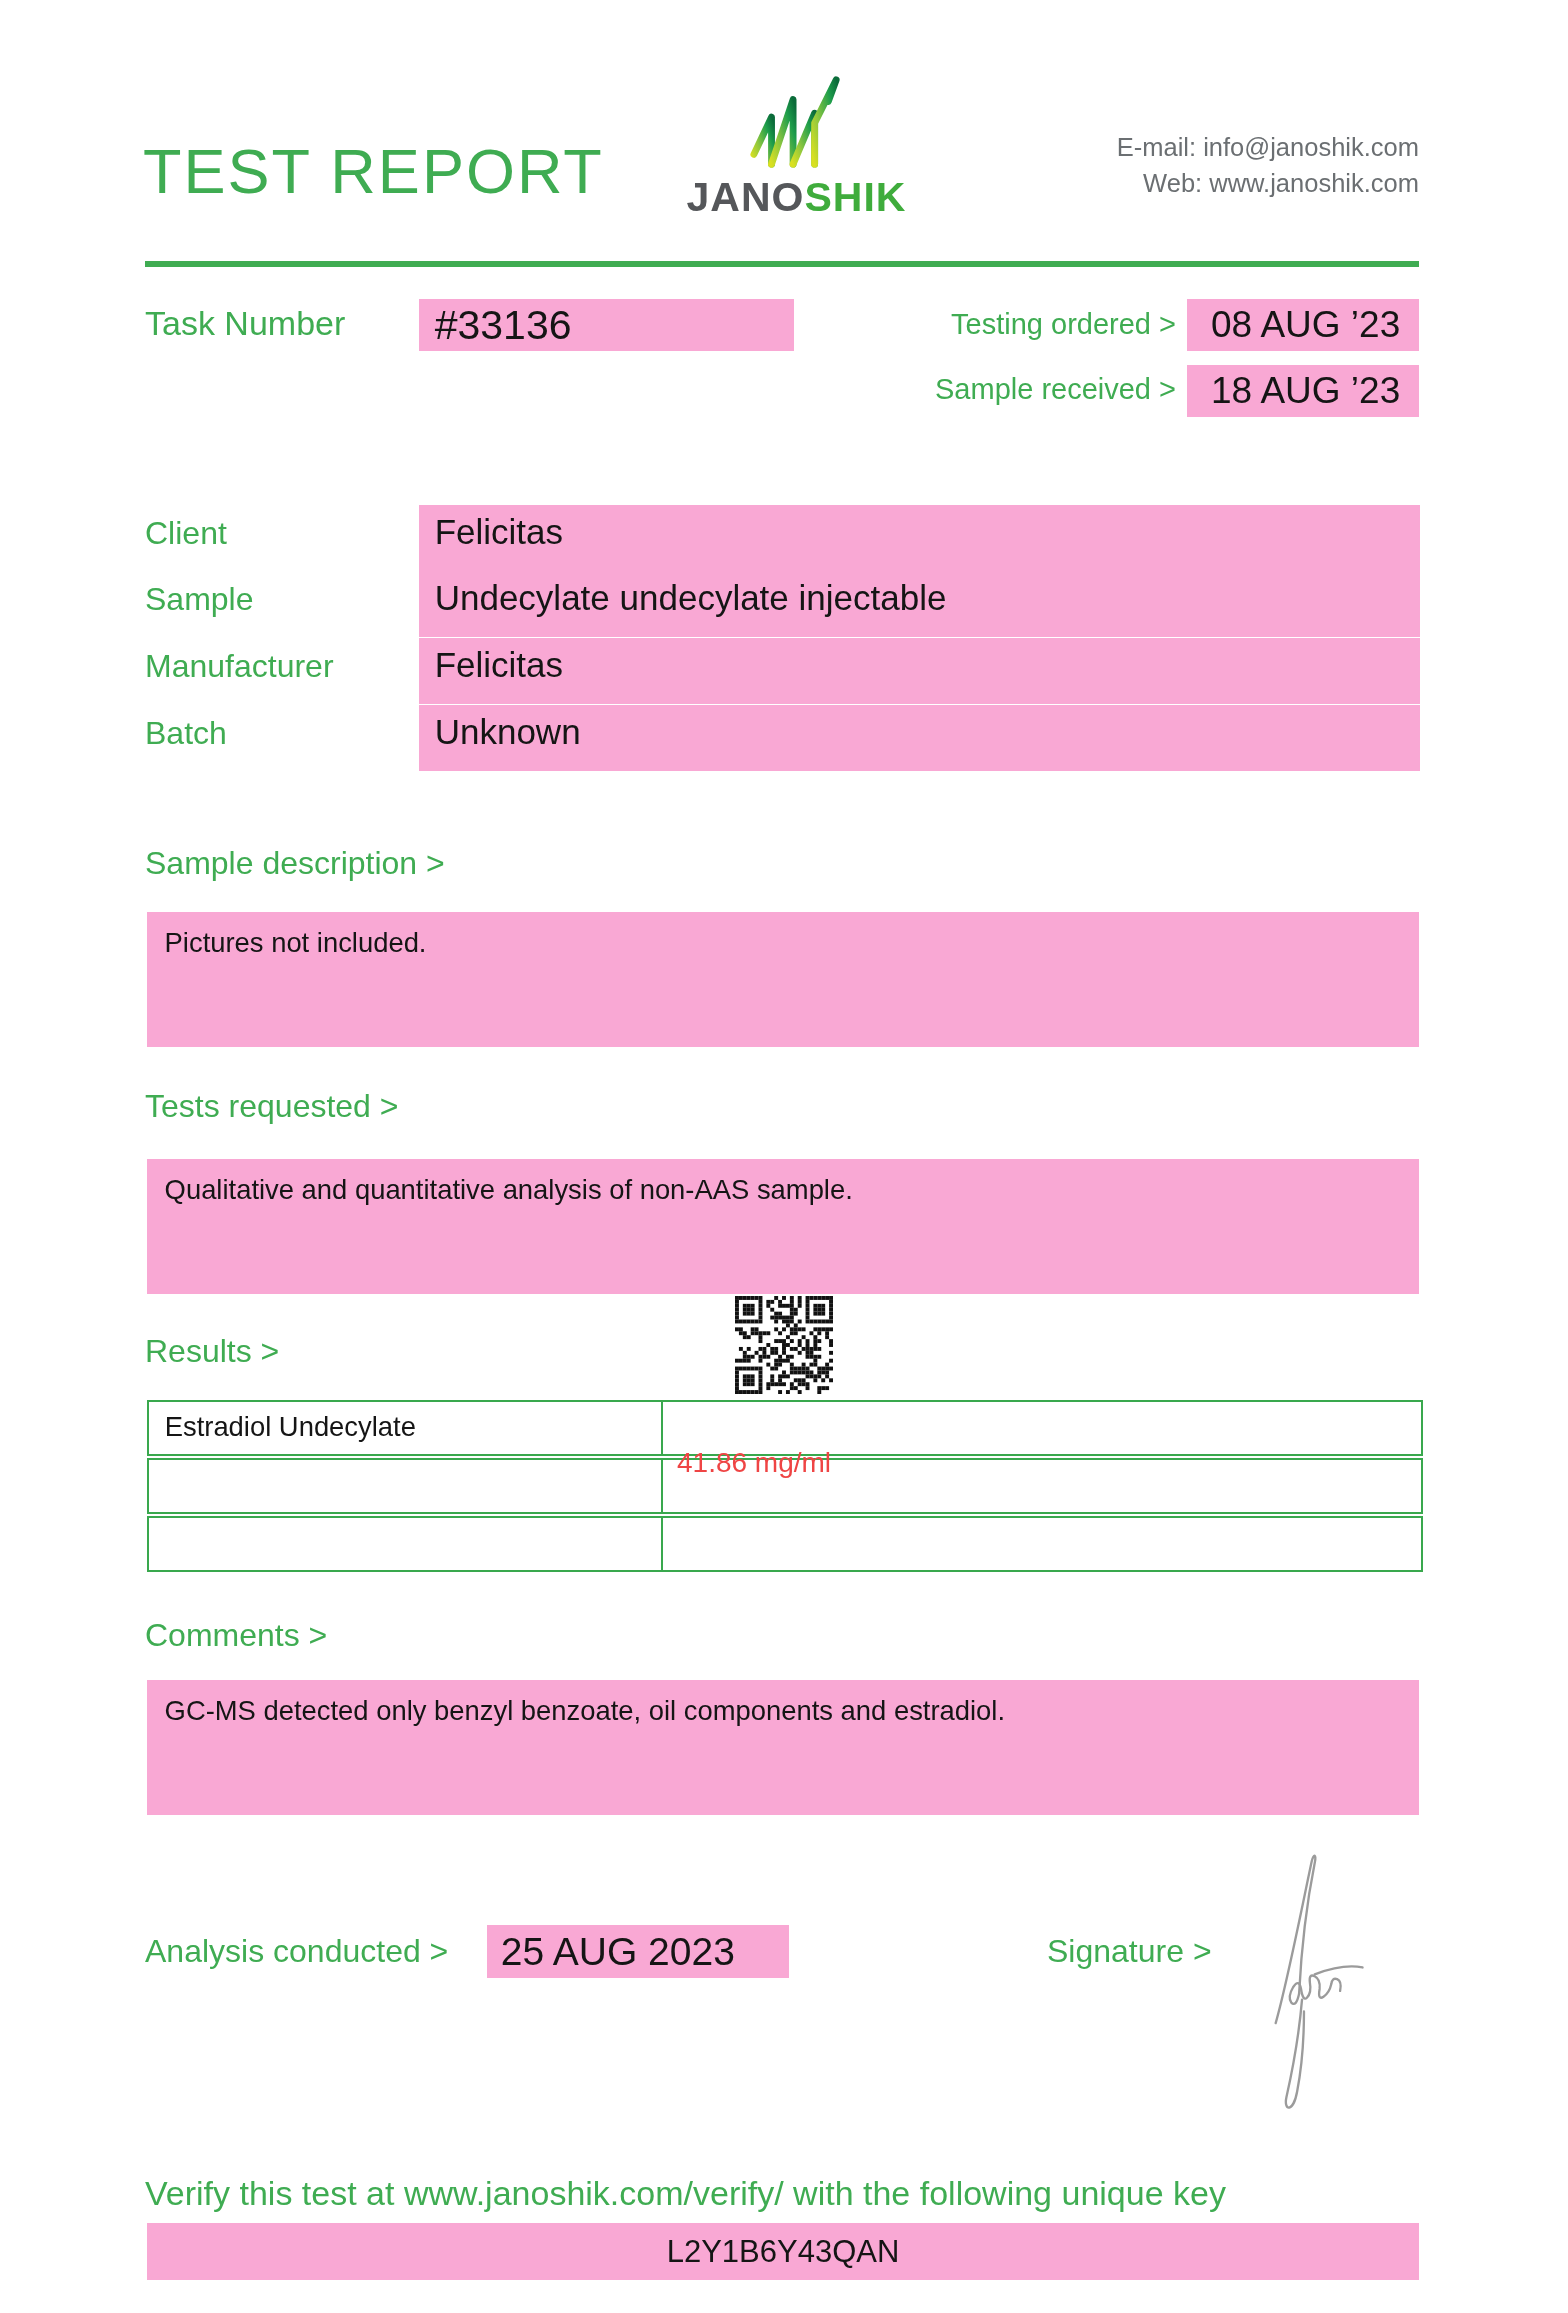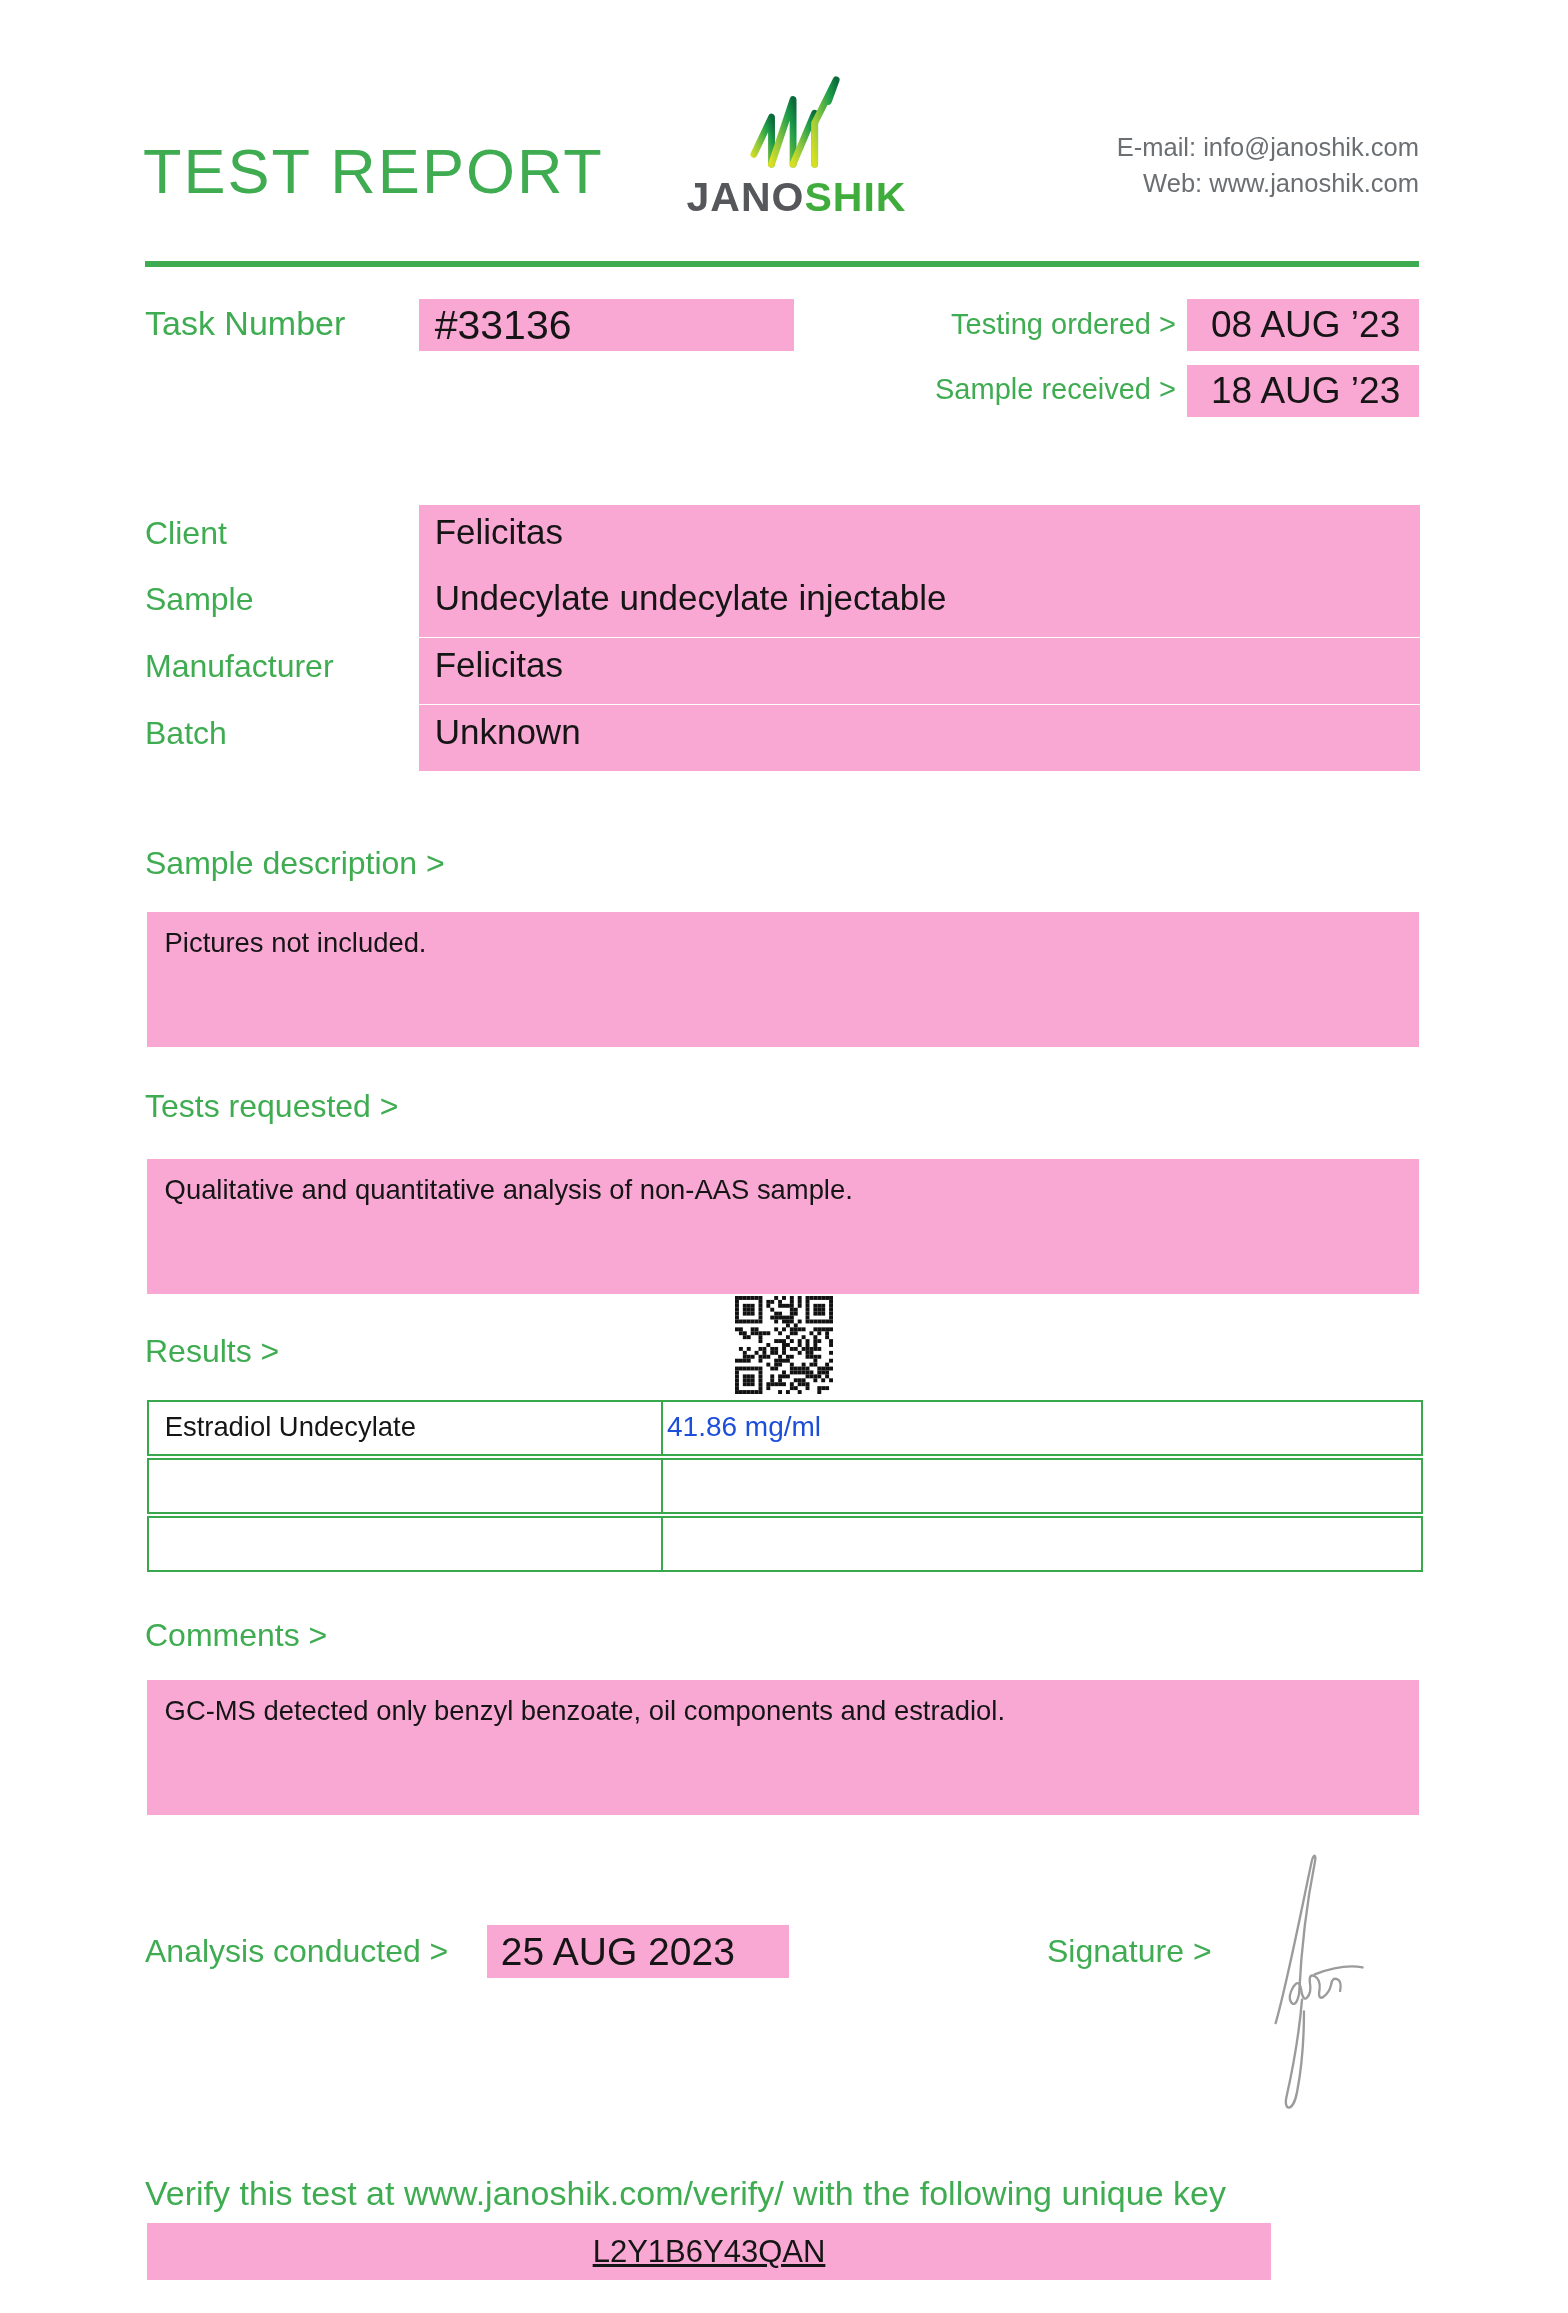--- a/index.html
+++ b/index.html
@@ -36,31 +36,31 @@
   .detail-box { left:419px; width:1001px; height:66px; line-height:53px; padding-left:15.7px; font-size:35px; color:#151515; }
 
   
   .section-heading { left:145px; font-size:32px; }
   .section-box { left:147px; width:1272px; height:135px; padding:14.7px 17.6px; font-size:27.4px; color:#151515; }
 
   
   .rtable { left:147px; top:1400px; width:1276px; }
   .rrow { display:flex; border:2.9px solid #39A84D; height:56px; margin-bottom:2px; background:#ffffff; }
   .rcell-name { width:514px; border-right:2.9px solid #39A84D; padding-left:15.7px; line-height:50px; font-size:27.4px; color:#151515; }
-  .rcell-value { flex:1; padding-left:4px; line-height:50px; font-size:28px; color:#1d4ed8; }
+  .rcell-value { flex:1; padding-left:14px; line-height:50px; font-size:28px; color:#ef4444;margin-top:36px; }
 
   
   .analysis-label { left:145px; top:1933px; font-size:32px; }
   .analysis-box { left:487px; top:1925px; width:302px; height:53px; line-height:53px; padding-left:13.7px; font-size:39px; color:#151515; }
   .sig-label { left:1047px; top:1933px; font-size:32px; }
   .signature { left:1262px; top:1845px; }
 
   
   .verify-text { left:145px; top:2174px; width:1284px; font-size:34px; letter-spacing:0px; }
-  .key-box { left:147px; top:2223px; width:1124px; height:57px; line-height:57px; text-align:center; font-size:31px; color:#151515;text-decoration:underline; }
+  .key-box { left:147px; top:2223px; width:1272px; height:57px; line-height:57px; text-align:center; font-size:31px; color:#151515; }
 
   .qr { left:735px; top:1296px; }
 </style>
 </head>
 <body>
 
 <div class="page">
 
   <div class="abs logo">
     <svg width="102" height="98" viewBox="0 0 104 100">

